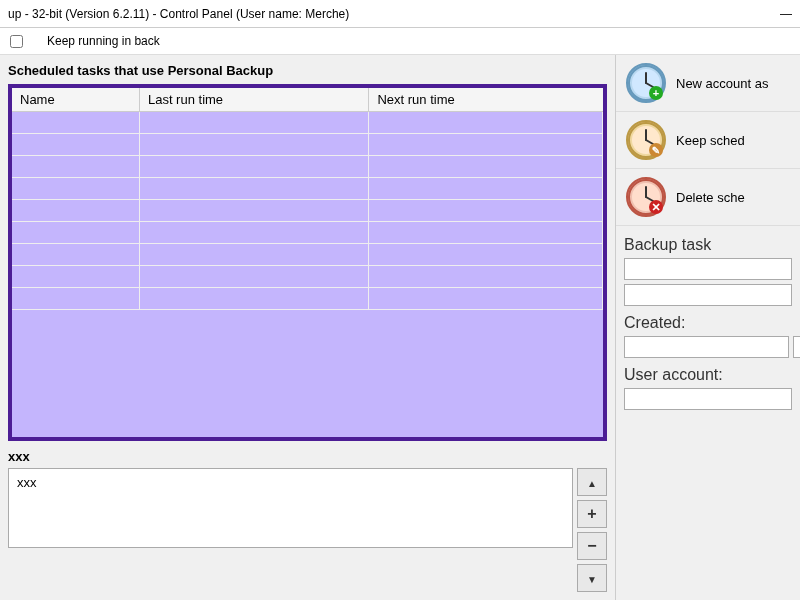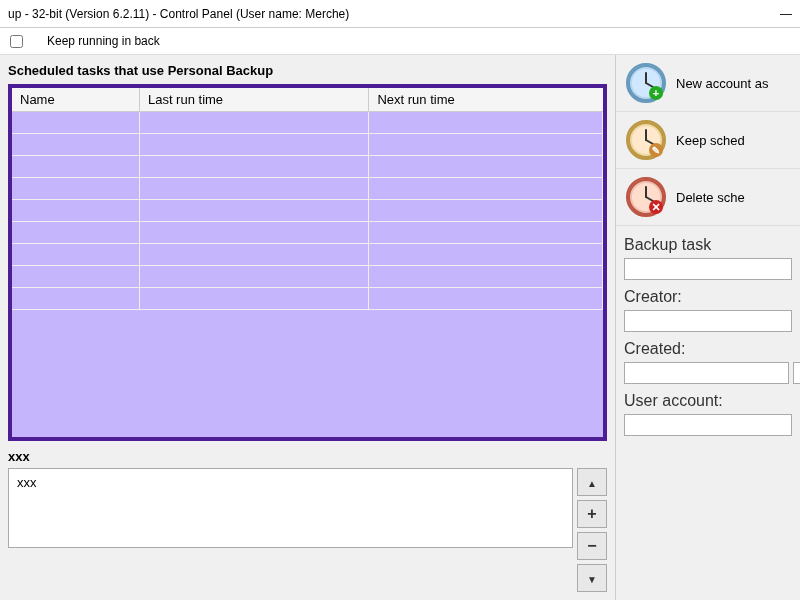--- a/index.html
+++ b/index.html
@@ -406,21 +406,20 @@
             <text x="28" y="32" text-anchor="middle" fill="white" font-size="11" font-weight="bold">✕</text>
           </svg>
         </div>
         <span class="action-label">Delete sche</span>
       </button>
 
       <div class="detail-section">
         <div class="field-label">Backup task</div>
         <input type="text" class="field-input" value="" style="">
 
-        <div class="field-label">Creator:</div>
         <input type="text" class="field-input" value="" style="">
 
         <div class="field-label">Created:</div>
         <div class="field-row">
           <input type="text" class="field-input-half" value="" style="">
           <input type="text" class="field-input-half" value="" style="max-width: 30px;">
         </div>
 
         <div class="field-label">User account:</div>
         <input type="text" class="field-input" value="" style="">

